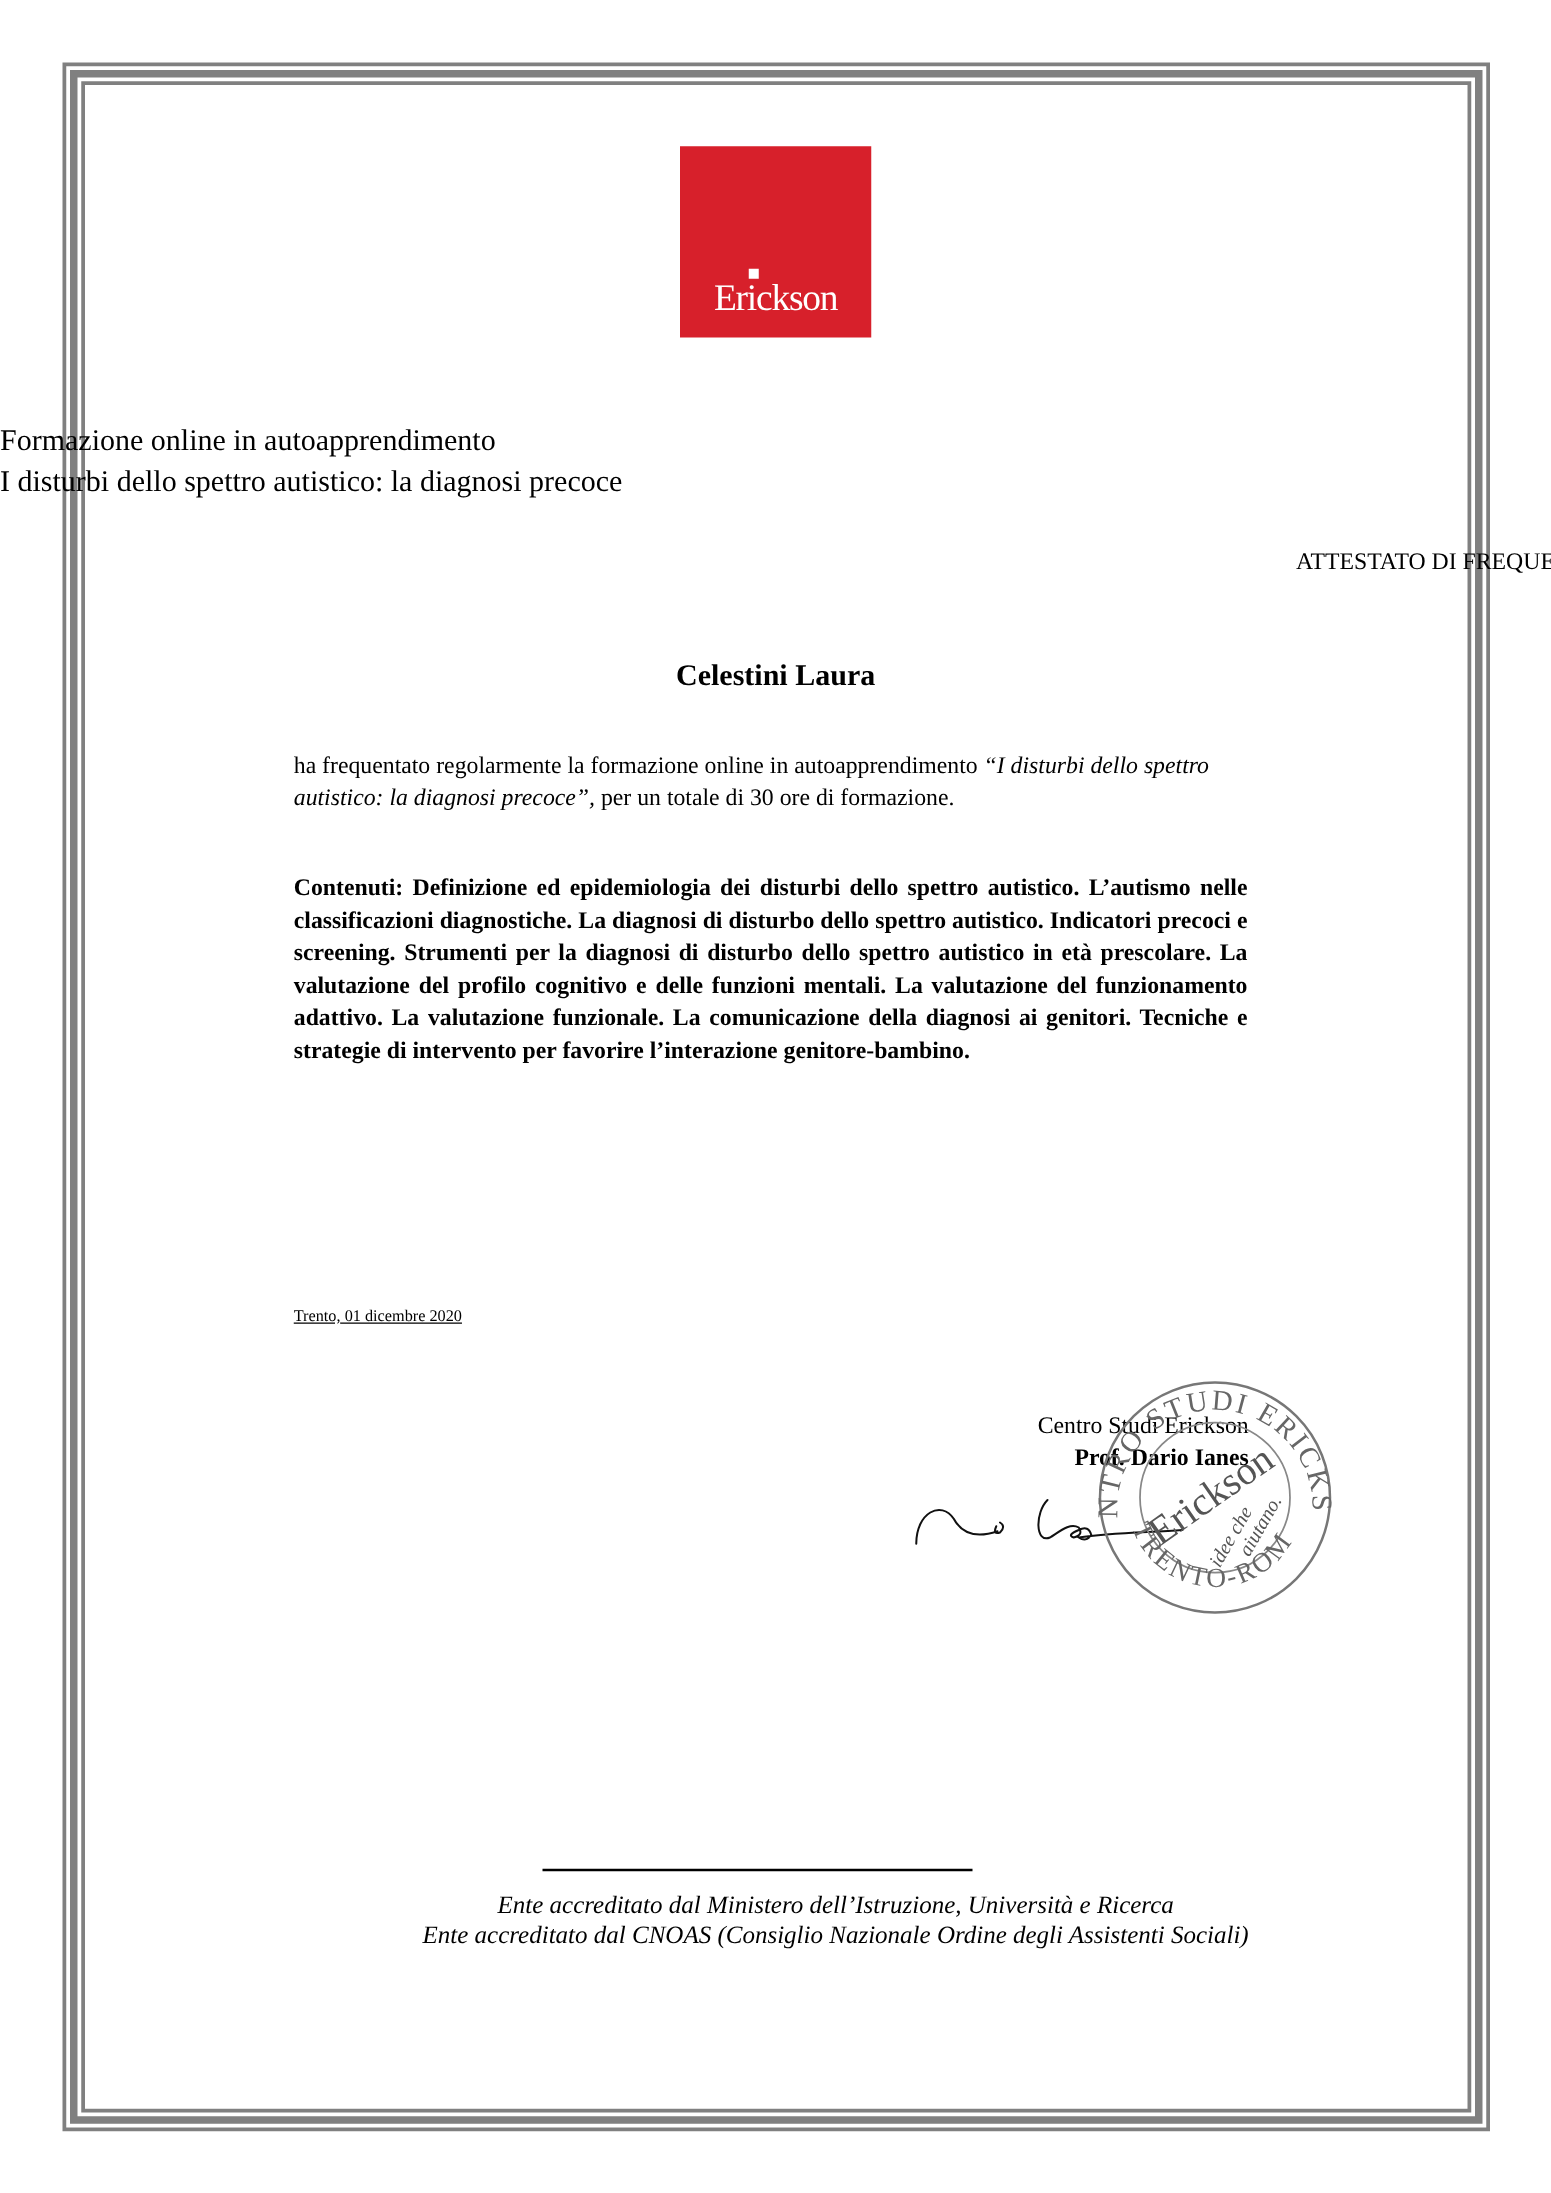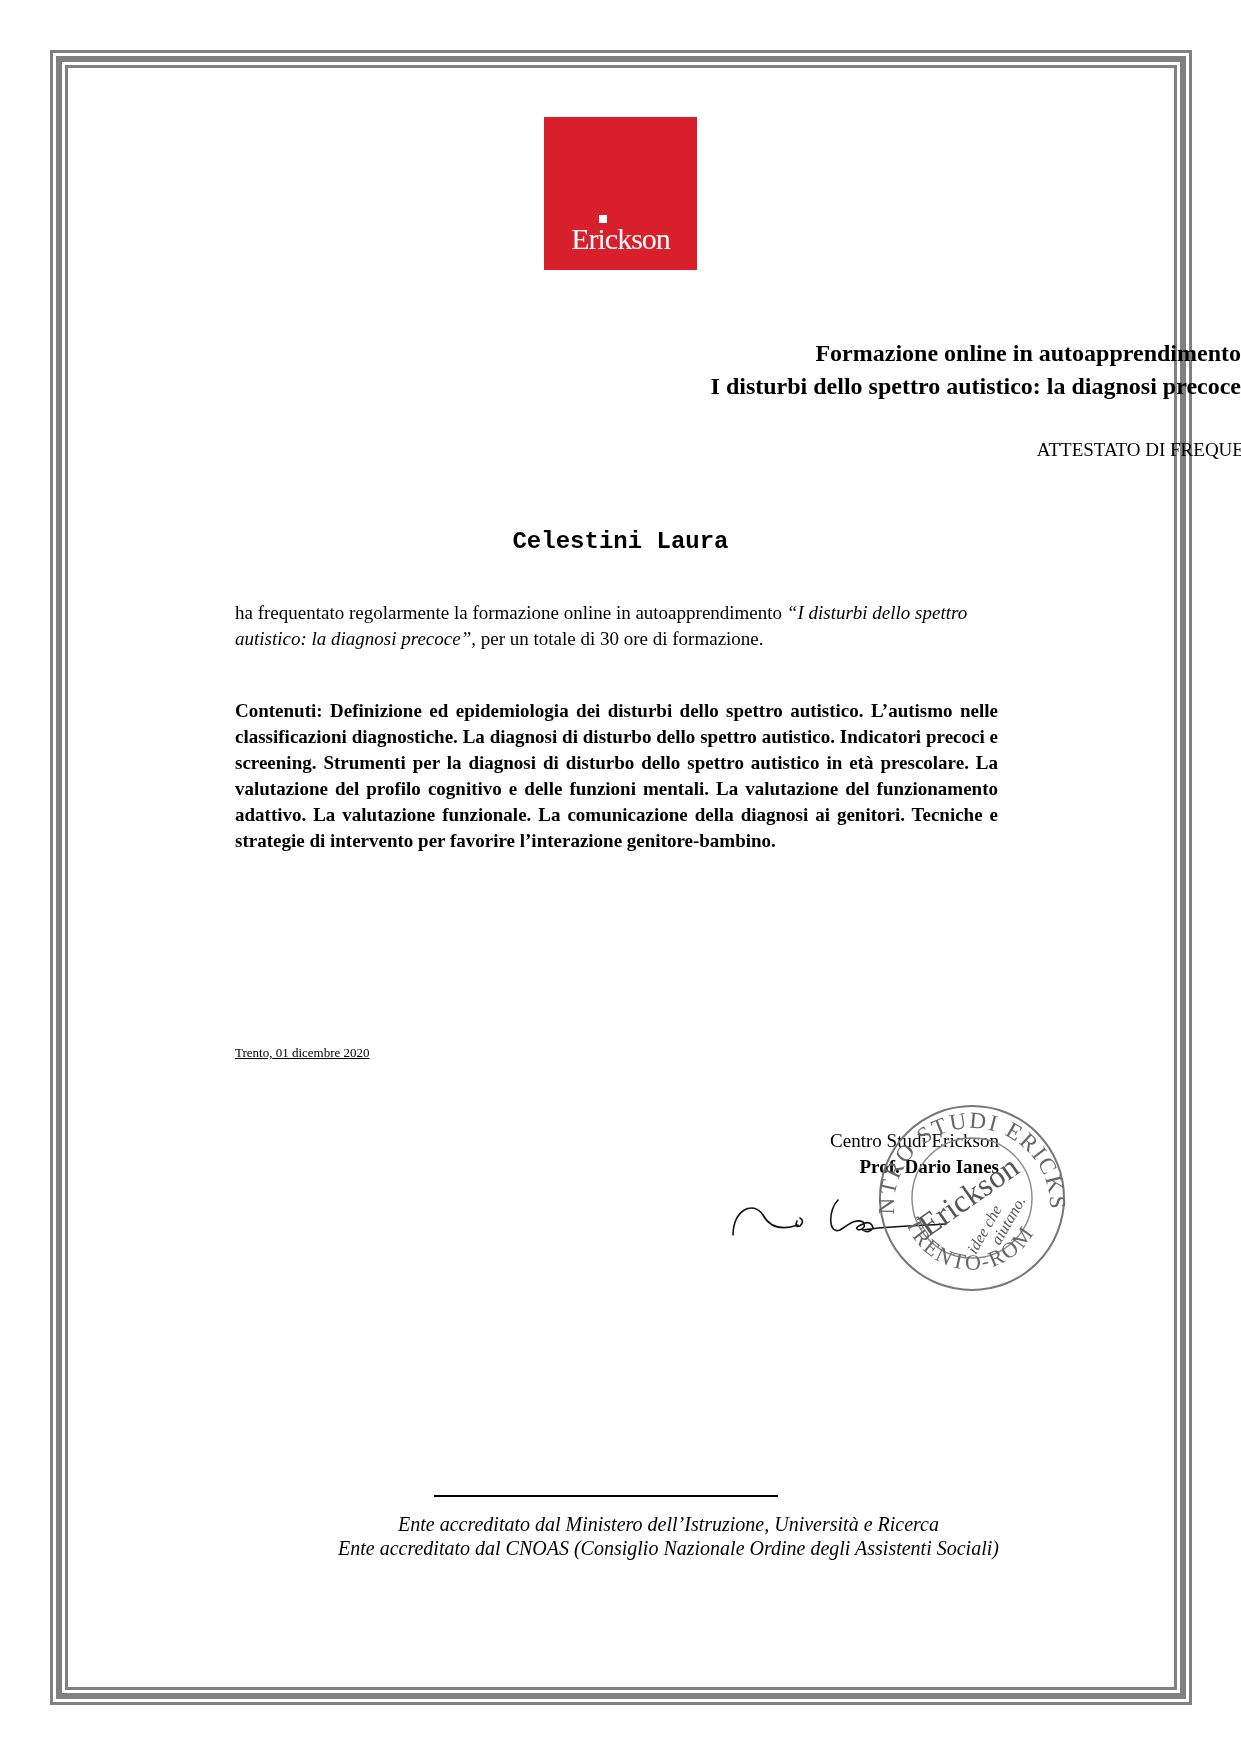--- a/index.html
+++ b/index.html
@@ -8,25 +8,25 @@
     .frame { position: absolute; box-sizing: border-box; }
     .frame-outer  { left: 50px; top: 50px; width: 1142px; height: 1655px; border: 3px solid #808080; }
     .frame-middle { left: 56px; top: 56px; width: 1130px; height: 1643px; border: 6px solid #808080; }
     .frame-inner  { left: 65px; top: 65px; width: 1112px; height: 1625px; border: 3px solid #808080; }
 
     .logo { position: absolute; left: 544px; top: 117px; width: 153px; height: 153px; background: #d7202b; }
     .logo-square { position: absolute; left: 55px; top: 98px; width: 8px; height: 8px; background: #fff; }
     .logo-text { position: absolute; left: 0; right: 0; top: 105px; text-align: center; color: #fff;
                  font-family: "Liberation Serif", serif; font-size: 30px; letter-spacing: -1px; }
 
-    .title { position: absolute; left: 0; width: 100%; text-align: right; font-weight: bold; font-size: 24px; }
+    .title { position: absolute; left: 0; width: 100%; text-align: left; font-weight: normal; font-size: 24px; }
     .t1 { top: 340px; }
     .t2 { top: 373px; }
     .subtitle { position: absolute; left: 0; width: 100%; top: 439px; text-align: right; font-size: 19px; padding-left: 42px; }
-    .name { position: absolute; left: 0; width: 100%; top: 528px; text-align: center; font-weight: bold; font-size: 24px; font-family: Liberation Mono, monospace; }
+    .name { position: absolute; left: 0; width: 100%; top: 528px; text-align: center; font-weight: bold; font-size: 24px; }
 
     .para { position: absolute; left: 235px; width: 763px; font-size: 19px; line-height: 26px; }
     .p1 { top: 600px; }
     .p2 { top: 698px; text-align: justify; font-weight: bold; }
 
     .place-date { position: absolute; left: 235px; top: 1045px; font-size: 13px; text-decoration: underline; }
     .signer { position: absolute; right: 242px; top: 1128px; text-align: right; font-size: 19px; line-height: 26px; }
     .signer-name { font-weight: bold; }
 
     .signature { position: absolute; left: 728px; top: 1180px; width: 220px; height: 70px; }

